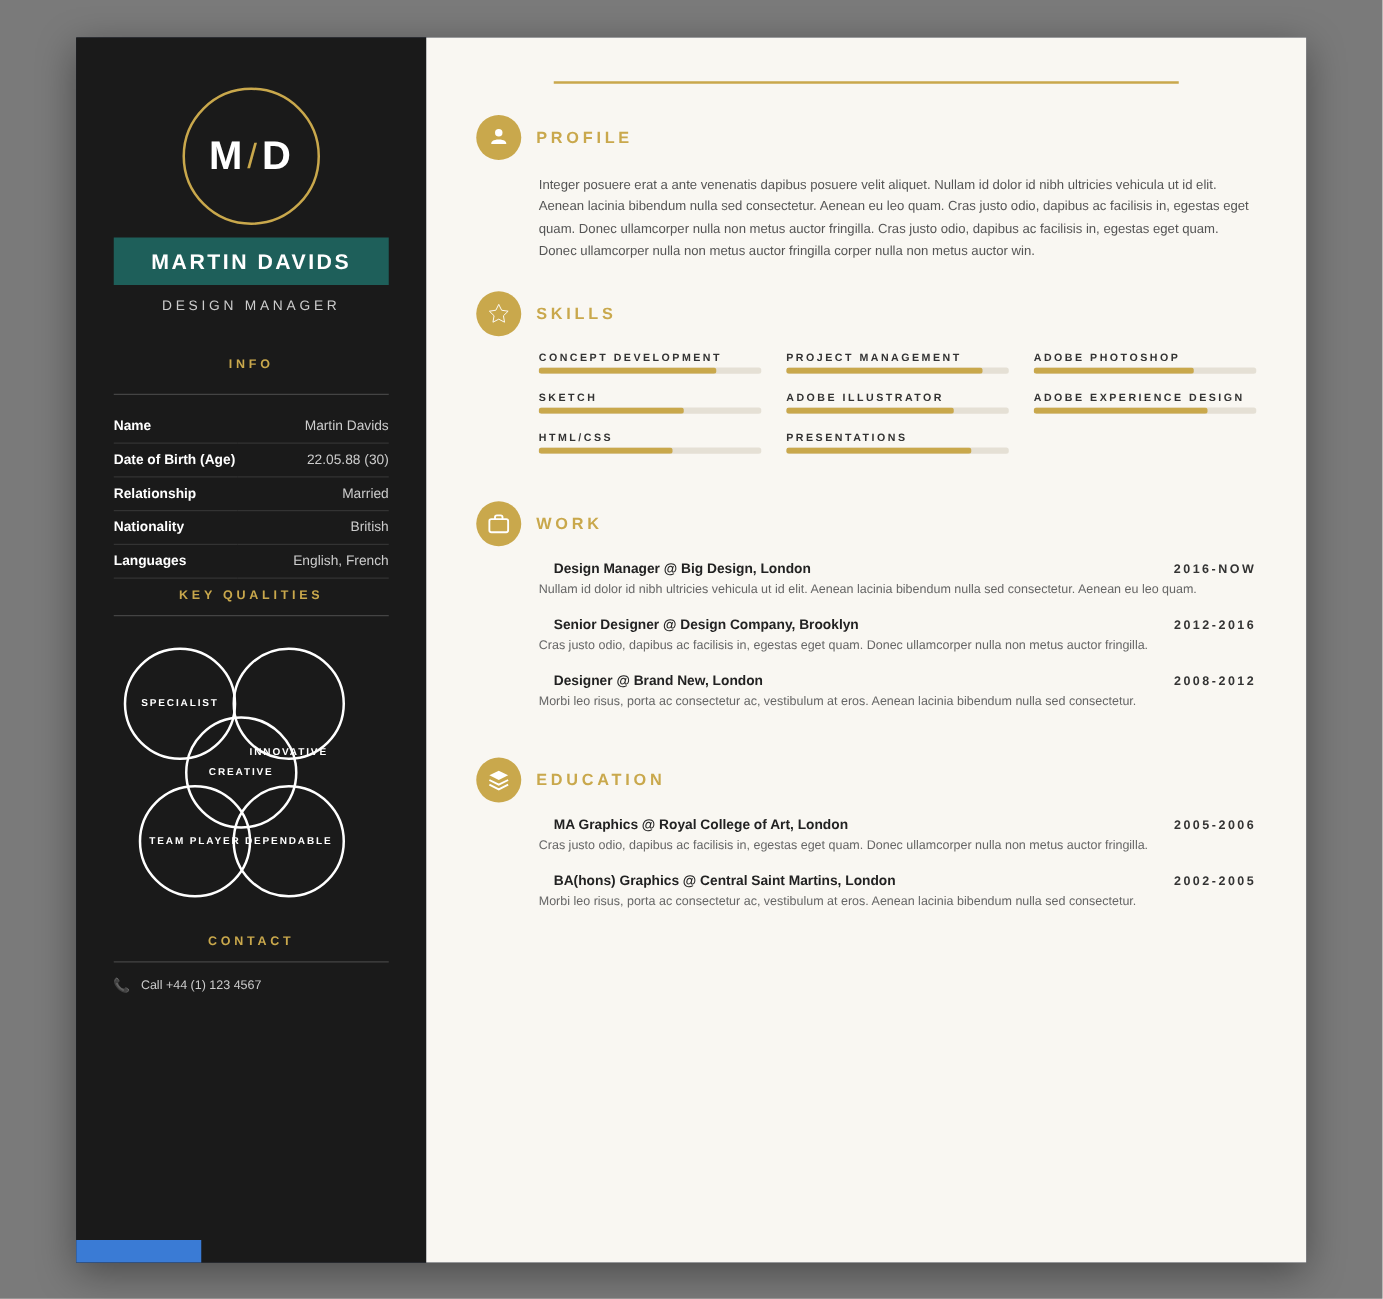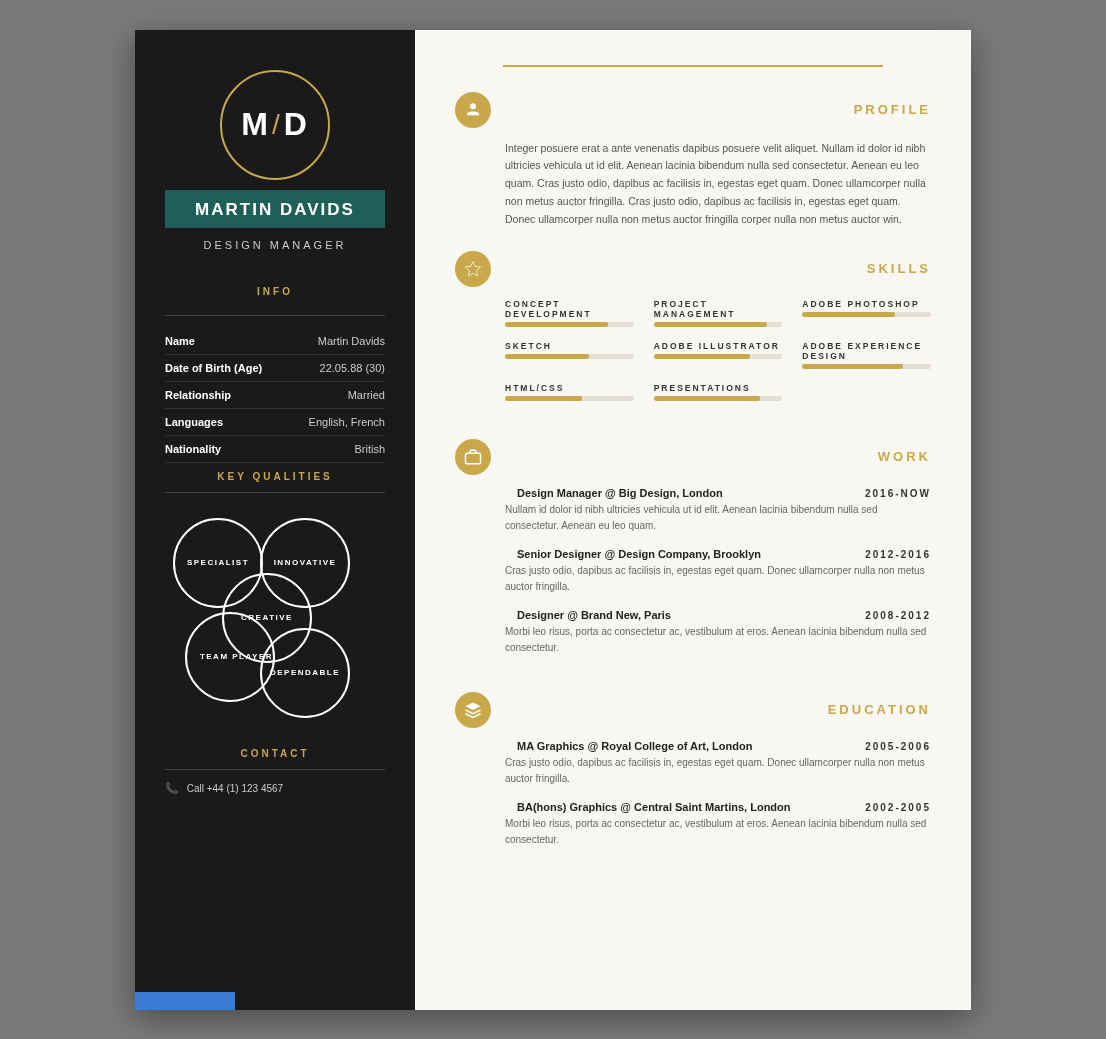--- a/index.html
+++ b/index.html
@@ -5,21 +5,21 @@
     * { margin: 0; padding: 0; box-sizing: border-box; }
     body {
       background: #7a7a7a;
       display: flex;
       justify-content: center;
       align-items: center;
       min-height: 1039px;
       font-family: 'Arial', sans-serif;
     }
     .page-wrapper {
-      width: 836px;
+      width: 984px;
       min-height: 980px;
       display: flex;
       box-shadow: 0 8px 30px rgba(0,0,0,0.4);
       background: #0f172a;
       position: relative;
     }
     
     .sidebar {
       width: 280px;
       min-width: 280px;
@@ -144,29 +144,29 @@
       text-transform: uppercase;
       font-weight: bold;
       text-align: center;
     }
     .circle-specialist {
       width: 90px; height: 90px;
       top: 10px; left: 8px;
     }
     .circle-innovative {
       width: 90px; height: 90px;
-      top: 10px; left: 95px;
+      top: 10px; left: 95px; align-items: flex-end;
     }
     .circle-creative {
       width: 90px; height: 90px;
       top: 65px; left: 57px;
     }
     .circle-team-player {
       width: 90px; height: 90px;
-      top: 104px; left: 20px; justify-content: flex-end;
+      top: 120px; left: 20px;
     }
     .circle-dependable {
       width: 90px; height: 90px;
       top: 120px; left: 95px; justify-content: center;
     }
     .contact-section {
       margin-top: 20px;
     }
     .contact-item {
       display: flex;
@@ -197,21 +197,20 @@
       align-self: center;
     }
     .resume-section {
       margin-bottom: 22px;
     }
     .section-header {
       display: flex;
       align-items: center;
       gap: 12px;
       margin-bottom: 12px;
-      justify-content: space-between;
     }
     .section-icon-circle {
       width: 36px;
       height: 36px;
       border-radius: 50%;
       background: #c9a84c;
       display: flex;
       align-items: center;
       justify-content: center;
       font-size: 15px;
@@ -328,26 +327,26 @@
       </tr>
       <tr>
         <td class="info-label">Date of Birth (Age)</td>
         <td class="info-value">22.05.88 (30)</td>
       </tr>
       <tr>
         <td class="info-label">Relationship</td>
         <td class="info-value">Married</td>
       </tr>
       <tr>
+        <td class="info-label">Nationality</td>
+        <td class="info-value">British</td>
+      </tr>
+      <tr>
         <td class="info-label">Languages</td>
         <td class="info-value">English, French</td>
-      </tr>
-      <tr>
-        <td class="info-label">Nationality</td>
-        <td class="info-value">British</td>
       </tr>
     </tbody>
       </table>
 
     <div class="key-qualities-section">
       <div class="section-heading">KEY QUALITIES</div>
       <div class="sidebar-divider"></div>
       <div class="venn-container">
         <div class="venn-circle circle-specialist">
           <span>SPECIALIST</span>
@@ -476,21 +475,21 @@
         </div>
         <div class="work-item">
           <div class="work-item-header">
             <span class="work-item-title">Senior Designer @ Design Company, Brooklyn</span>
             <span class="work-item-date">2012-2016</span>
           </div>
           <div class="work-item-desc">Cras justo odio, dapibus ac facilisis in, egestas eget quam. Donec ullamcorper nulla non metus auctor fringilla.</div>
         </div>
         <div class="work-item">
           <div class="work-item-header">
-            <span class="work-item-title">Designer @ Brand New, Paris</span>
+            <span class="work-item-title">Designer @ Brand New, London</span>
             <span class="work-item-date">2008-2012</span>
           </div>
           <div class="work-item-desc">Morbi leo risus, porta ac consectetur ac, vestibulum at eros. Aenean lacinia bibendum nulla sed consectetur.</div>
         </div>
       </div>
     </div>
 
     <div class="resume-section">
       <div class="section-header">
         <div class="section-icon-circle">

